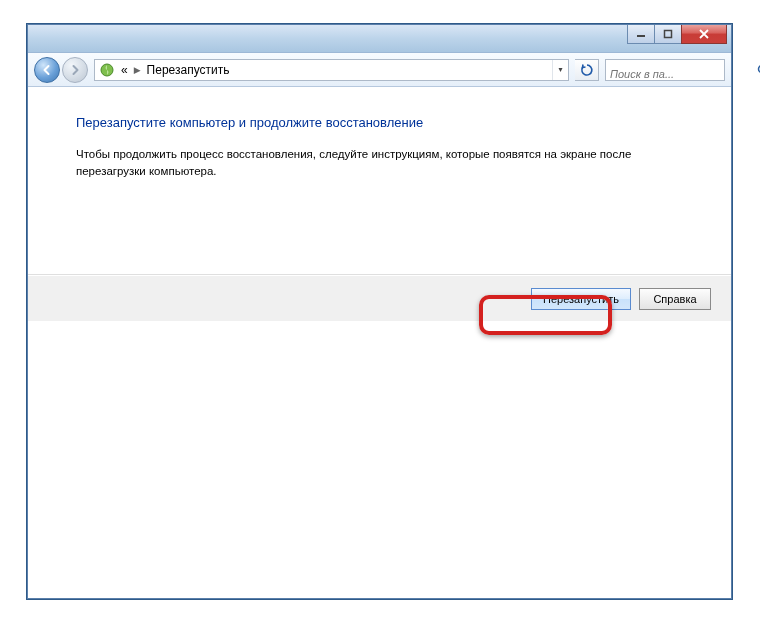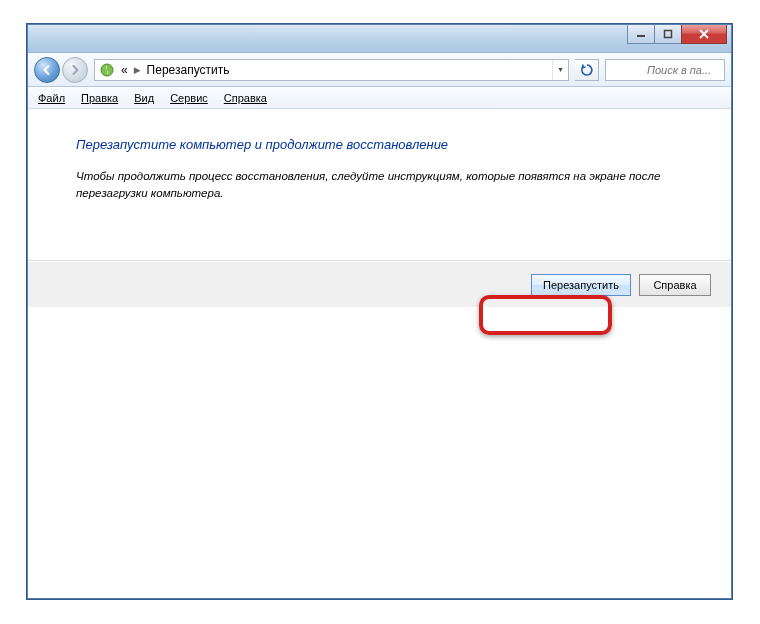--- a/index.html
+++ b/index.html
@@ -98,23 +98,22 @@
     border-left: none;
     background: linear-gradient(to bottom,#fefefe,#e9eef4);
     display: flex; align-items: center; justify-content: center;
     color: #1f5aa9;
     font-size: 12px;
   }
   .search-wrap {
     width: 120px; height: 22px;
     border: 1px solid #adb9c8;
     background: #fff;
-    display: flex; align-items: center;
+    display: flex; align-items: flex-end;
     margin-left: 4px;
-    padding-left: 37px;
   }
   .search-input {
     flex: 1; border: none; outline: none;
     font-size: 11px; color: #888;
     padding: 0 4px;
     font-style: italic;
     font-family: inherit;
     background: transparent;
   }
   .search-icon {
@@ -126,23 +125,22 @@
     border-bottom: 1px solid #d2dbe6;
     display: flex;
     align-items: center;
     padding: 0 10px;
     gap: 16px;
   }
   .menu-item { text-decoration: underline; color: #000; cursor: default; font-size: 11px; }
   .content {
     padding: 28px 48px 0 48px;
     background: #fff;
-    height: 152px;
+    height: 188px;
     border-bottom: 1px solid #dfdfdf;
-    font-style: italic;
   }
   .headline {
     color: #003399;
     font-size: 13px;
     margin-bottom: 14px;
   }
   .body-text {
     color: #000;
     font-size: 11.5px;
     line-height: 1.5;
@@ -244,27 +242,20 @@
       <input class="search-input" placeholder="Поиск в па..." style="">
       <span class="search-icon">
         <svg width="13" height="13" viewBox="0 0 13 13">
             <circle cx="5" cy="5" r="3.5" fill="none" stroke="#2a5fa1" stroke-width="1.5"></circle>
             <line x1="8" y1="8" x2="11.5" y2="11.5" stroke="#2a5fa1" stroke-width="1.8"></line>
           </svg>
       </span>
     </div>
   </div>
 
-  <div class="menubar">
-    <span class="menu-item">Файл</span>
-    <span class="menu-item">Правка</span>
-    <span class="menu-item">Вид</span>
-    <span class="menu-item">Сервис</span>
-    <span class="menu-item">Справка</span>
-  </div>
 
   <div class="content">
     <div class="headline">Перезапустите компьютер и продолжите восстановление</div>
     <div class="body-text">Чтобы продолжить процесс восстановления, следуйте инструкциям, которые появятся на экране после перезагрузки компьютера.</div>
   </div>
 
   <div class="footer">
     <button class="btn primary">Перезапустить</button>
     <button class="btn">Справка</button>
   </div>

